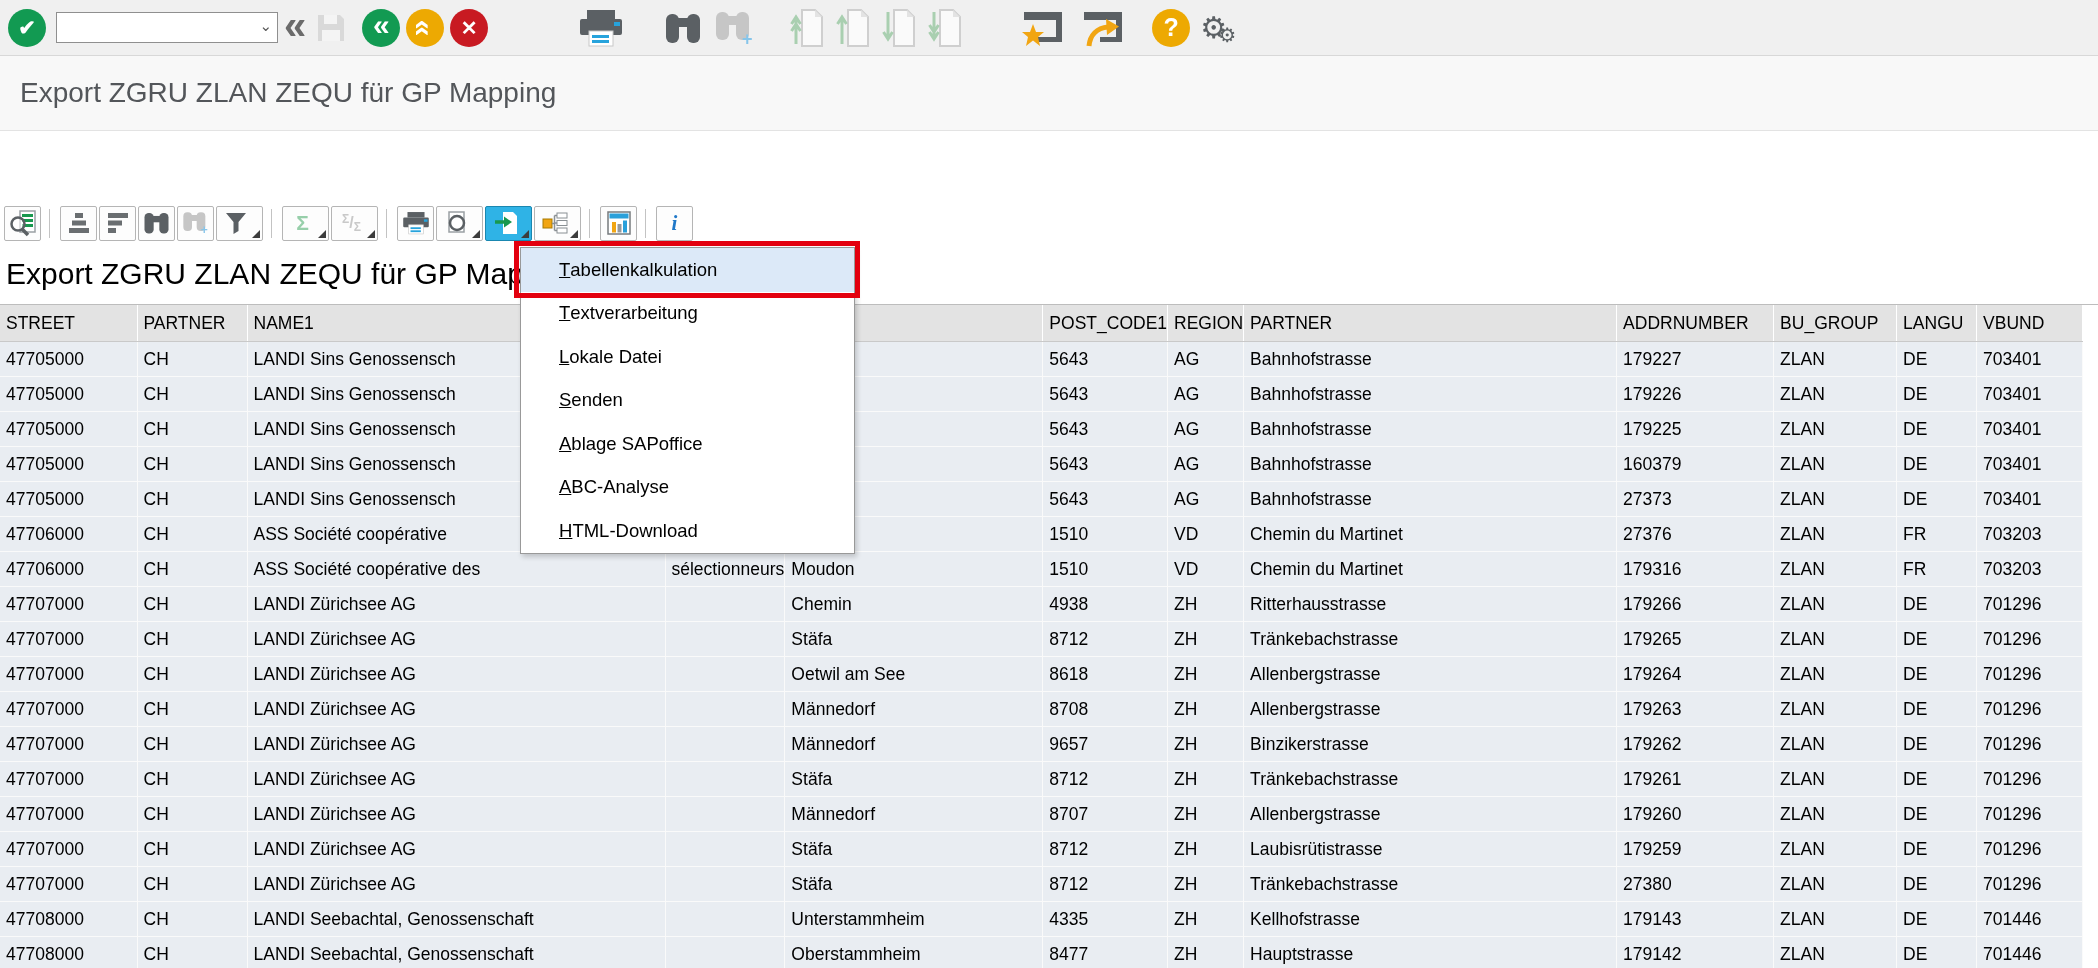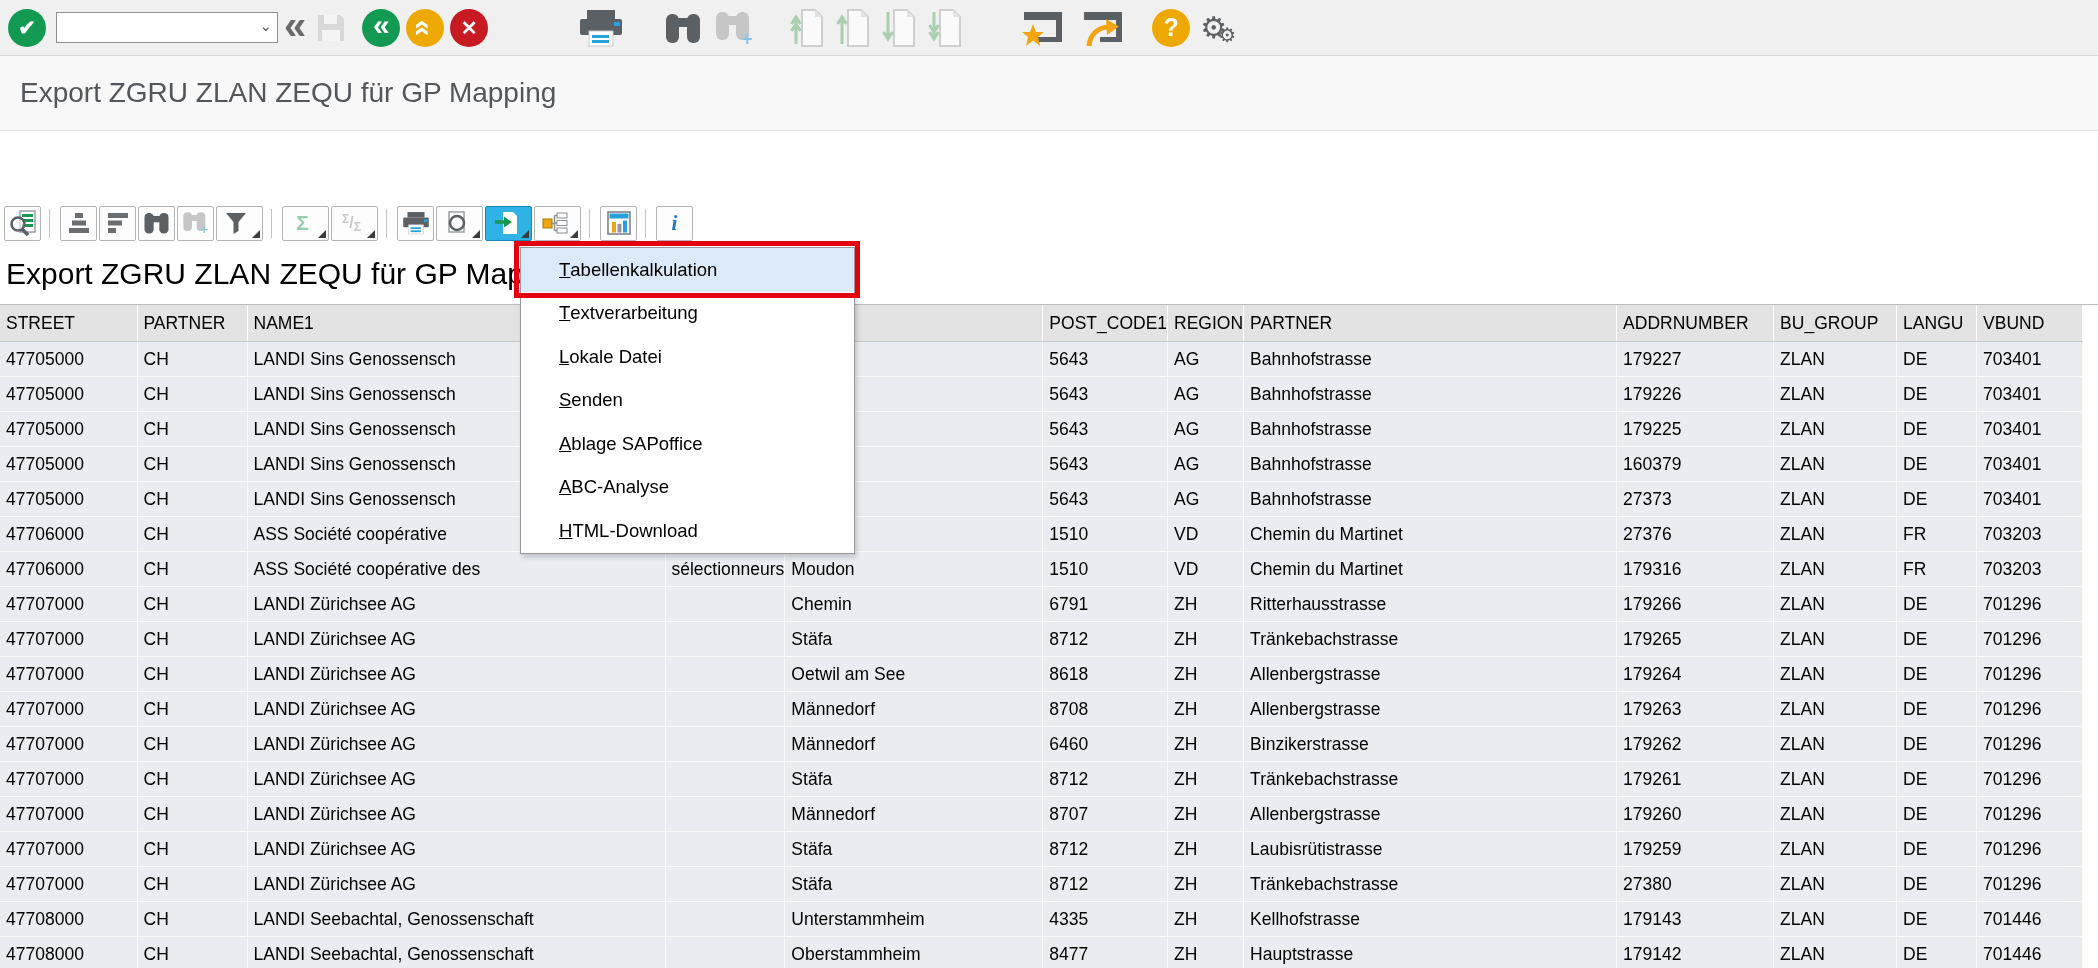--- a/index.html
+++ b/index.html
@@ -442,21 +442,21 @@
           <td>ZLAN</td>
           <td>FR</td>
           <td>703203</td>
         </tr>
         <tr>
           <td>47707000</td>
           <td>CH</td>
           <td>LANDI Zürichsee AG</td>
           <td></td>
           <td>Chemin</td>
-          <td>6791</td>
+          <td>4938</td>
           <td>ZH</td>
           <td>Ritterhausstrasse</td>
           <td>179266</td>
           <td>ZLAN</td>
           <td>DE</td>
           <td>701296</td>
         </tr>
         <tr>
           <td>47707000</td>
           <td>CH</td>
@@ -498,21 +498,21 @@
           <td>ZLAN</td>
           <td>DE</td>
           <td>701296</td>
         </tr>
         <tr>
           <td>47707000</td>
           <td>CH</td>
           <td>LANDI Zürichsee AG</td>
           <td></td>
           <td>Männedorf</td>
-          <td>6460</td>
+          <td>9657</td>
           <td>ZH</td>
           <td>Binzikerstrasse</td>
           <td>179262</td>
           <td>ZLAN</td>
           <td>DE</td>
           <td>701296</td>
         </tr>
         <tr>
           <td>47707000</td>
           <td>CH</td>

